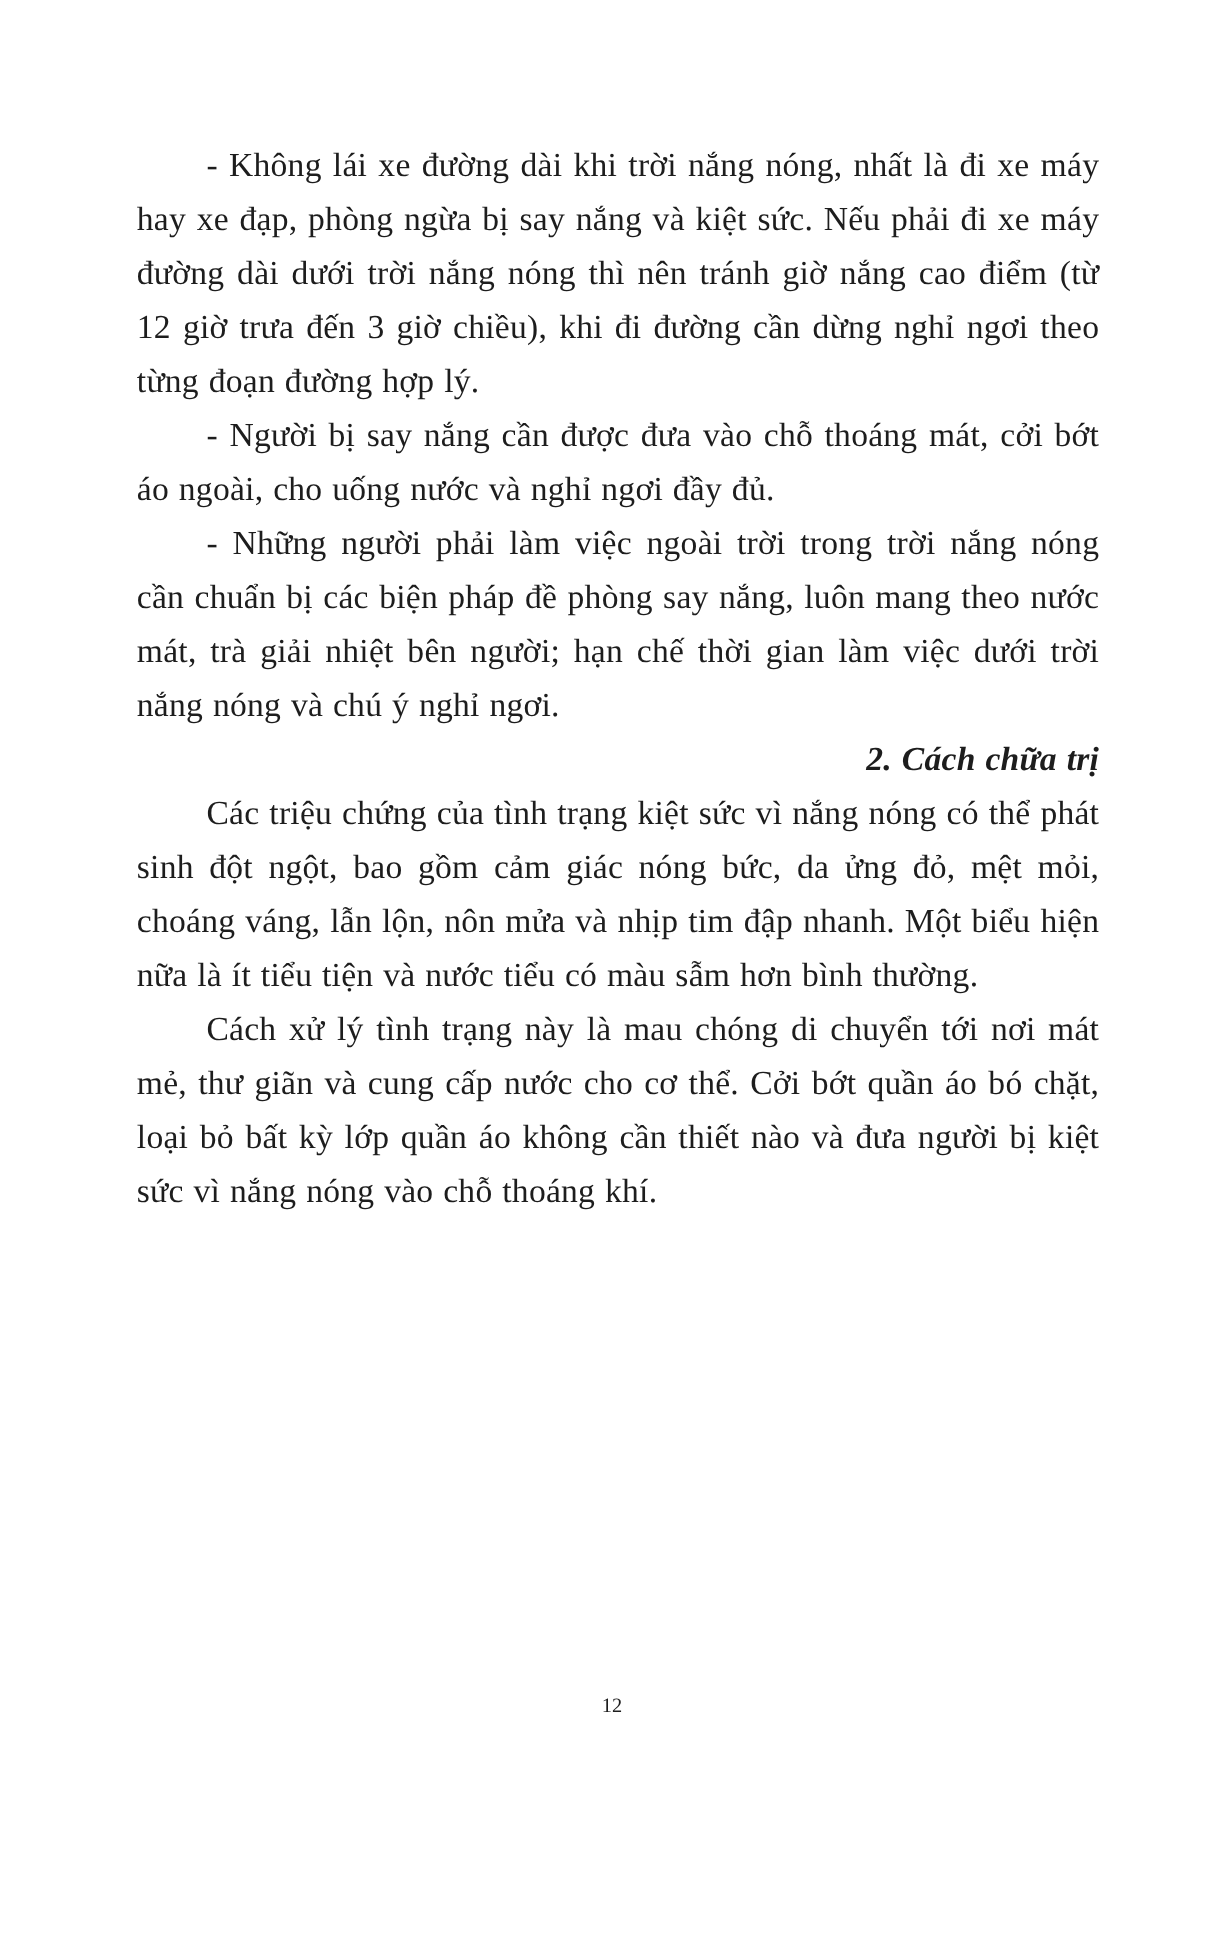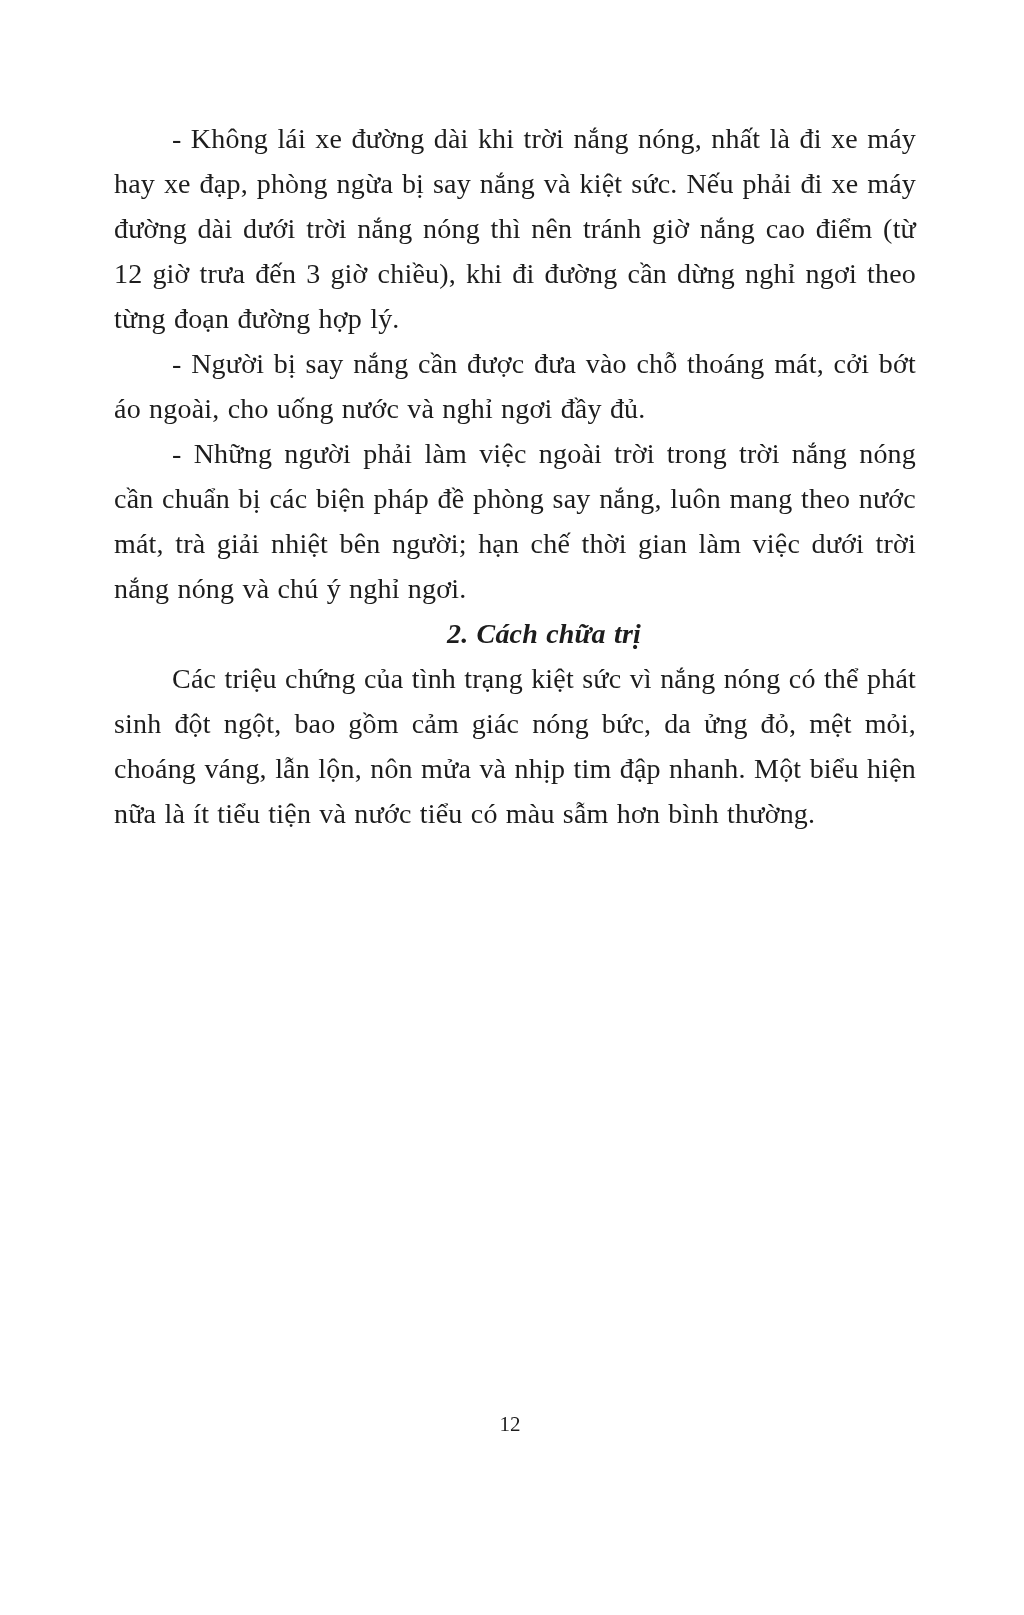--- a/index.html
+++ b/index.html
@@ -23,35 +23,36 @@
     font-size: 28px;
     line-height: 45px;
     text-align: justify;
     text-indent: 58px;
     letter-spacing: 0.2px;
     word-spacing: 1px;
   }
   .heading {
     font-weight: bold;
     font-style: italic;
-    text-align: center;
+    text-align: right;
   }
   .page-number {
     position: absolute;
     left: 114px;
     right: 118px;
     top: 1412px;
     text-align: center;
-    font-size: 21px;
+    font-size: 17px;
     color: #1d1d1d;
   }
 </style>
 </head>
 <body>
 
 <div class="page">
   <p class="para">- Không lái xe đường dài khi trời nắng nóng, nhất là đi xe máy hay xe đạp, phòng ngừa bị say nắng và kiệt sức. Nếu phải đi xe máy đường dài dưới trời nắng nóng thì nên tránh giờ nắng cao điểm (từ 12 giờ trưa đến 3 giờ chiều), khi đi đường cần dừng nghỉ ngơi theo từng đoạn đường hợp lý.</p>
   <p class="para">- Người bị say nắng cần được đưa vào chỗ thoáng mát, cởi bớt áo ngoài, cho uống nước và nghỉ ngơi đầy đủ.</p>
   <p class="para">- Những người phải làm việc ngoài trời trong trời nắng nóng cần chuẩn bị các biện pháp đề phòng say nắng, luôn mang theo nước mát, trà giải nhiệt bên người; hạn chế thời gian làm việc dưới trời nắng nóng và chú ý nghỉ ngơi.</p>
   <p class="para heading">2. Cách chữa trị</p>
   <p class="para">Các triệu chứng của tình trạng kiệt sức vì nắng nóng có thể phát sinh đột ngột, bao gồm cảm giác nóng bức, da ửng đỏ, mệt mỏi, choáng váng, lẫn lộn, nôn mửa và nhịp tim đập nhanh. Một biểu hiện nữa là ít tiểu tiện và nước tiểu có màu sẫm hơn bình thường.</p>
+  <p class="para">Cách xử lý tình trạng này là mau chóng di chuyển tới nơi mát mẻ, thư giãn và cung cấp nước cho cơ thể. Cởi bớt quần áo bó chặt, loại bỏ bất kỳ lớp quần áo không cần thiết nào và đưa người bị kiệt sức vì nắng nóng vào chỗ thoáng khí.</p>
   <div class="page-number">12</div>
 </div>
 
 </body></html>

